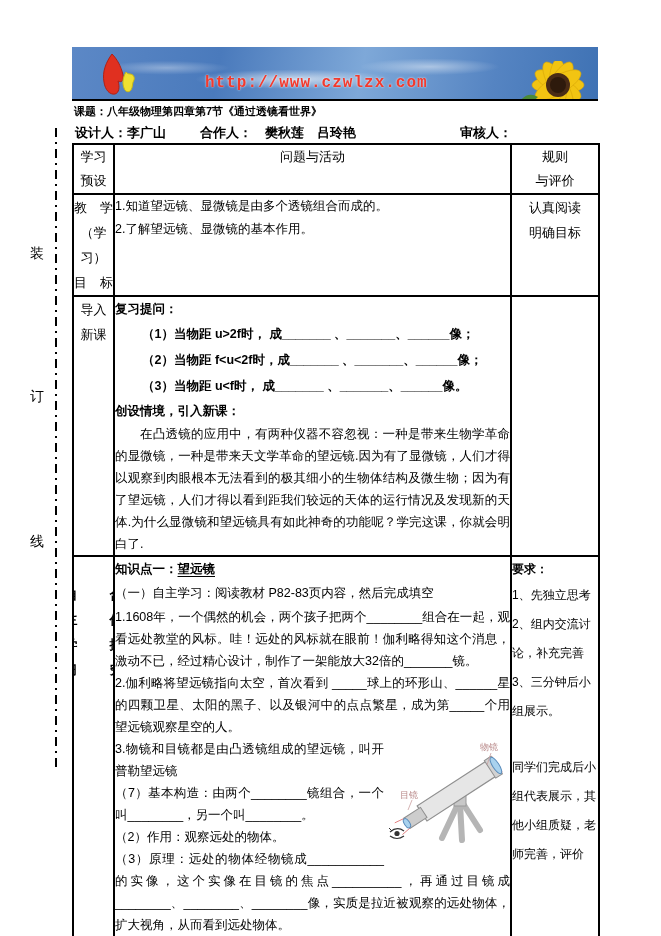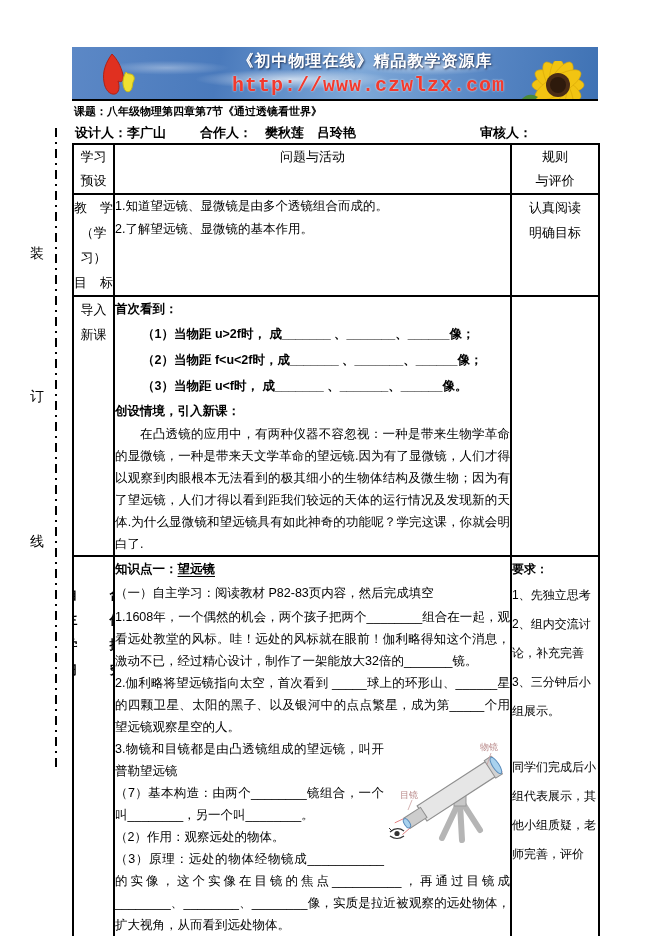--- a/index.html
+++ b/index.html
@@ -13,30 +13,30 @@
   .content{position:absolute;left:72px;top:47px;width:526px;}
   
   .banner{position:relative;height:52px;border-bottom:2px solid #000;overflow:hidden;
     background:
       radial-gradient(ellipse 140px 14px at 42% 62%, rgba(255,255,255,.65), rgba(255,255,255,0) 70%),
       radial-gradient(ellipse 100px 12px at 68% 38%, rgba(255,255,255,.45), rgba(255,255,255,0) 70%),
       radial-gradient(ellipse 90px 10px at 18% 40%, rgba(255,255,255,.35), rgba(255,255,255,0) 70%),
       linear-gradient(100deg,#5c88c6 0%,#4a7abc 28%,#7ea8d8 55%,#5584c2 80%,#3f72b4 100%);}
   .banner-title{position:absolute;left:133px;top:4px;width:320px;text-align:center;color:#fff;font-weight:bold;
     font-size:16px;letter-spacing:1px;text-shadow:1px 1px 2px rgba(20,30,60,.8);white-space:nowrap;}
-  .banner-url{position:absolute;left:133px;top:27px;width:300px;text-align:right;color:#f23a2e;font-weight:bold;
-    font-size:20px;letter-spacing:1px;font-family:"Liberation Mono",monospace;
+  .banner-url{position:absolute;left:133px;top:27px;width:300px;text-align:left;color:#f23a2e;font-weight:bold;
+    font-size:16px;letter-spacing:1px;font-family:"Liberation Mono",monospace;
     text-shadow:0 0 2px rgba(255,255,255,.9);white-space:nowrap;}
   .banner-logo{position:absolute;left:24px;top:3px;}
   .banner-sunflower{position:absolute;right:6px;top:14px;}
   
   .topic-line{height:21px;line-height:21px;font-size:11px;font-weight:bold;padding-left:2px;white-space:nowrap;}
   .people-line{position:relative;height:21px;font-size:13px;font-weight:bold;}
   .people-line span{position:absolute;top:0;line-height:21px;white-space:nowrap;}
-  .pp-designer{left:3px;}  .pp-colab-label{left:128px;} .pp-colab-names{left:193px;} .pp-reviewer{left:408px;}
+  .pp-designer{left:3px;}  .pp-colab-label{left:128px;} .pp-colab-names{left:193px;} .pp-reviewer{left:388px;}
   
   table.sheet{border-collapse:collapse;table-layout:fixed;width:526px;}
   table.sheet td{border:2px solid #000;vertical-align:top;overflow:hidden;box-sizing:border-box;padding:0;}
   td.c-label{text-align:center;vertical-align:middle;font-size:13px;line-height:25px;white-space:pre-line;margin-left:14px;}
   td.c-head{text-align:center;vertical-align:middle;font-size:13px;line-height:24px;white-space:pre-line;}
   td.c-note{text-align:center;vertical-align:middle;font-size:13px;line-height:25px;white-space:pre-line;}
   td.c-body{font-size:12.5px;line-height:22px;padding:5px 8px 0 8px;}
   .goal-item{line-height:23px;}
   .h-bold{font-weight:bold;line-height:24px;}
   .review-item{line-height:26px;padding-left:27px;white-space:nowrap;font-weight:bold;}
@@ -61,21 +61,20 @@
   <div class="binding-char" style="top:388px;">订</div>
   <div class="binding-char" style="top:533px;">线</div>
 
   <div class="content">
 
     <div class="banner">
       <svg class="banner-logo" width="46" height="50" viewBox="0 0 46 50">
         <path d="M16,4 C10,12 6,22 8,32 C9,40 14,45 19,44 C23,43 24,37 22,31 C26,33 28,30 27,25 C25,16 21,9 16,4 Z" fill="#e03020" stroke="#b02015" stroke-width="1"></path>
         <path d="M30,22 C27,27 26,33 28,38 C29,42 33,43 35,40 C37,37 36,33 38,30 C39,27 37,24 34,24 C32,24 31,23 30,22 Z" fill="#f0e030" stroke="#c8b818" stroke-width="1"></path>
       </svg>
-      <div class="banner-title">《初中物理在线》精品教学资源库</div>
       <div class="banner-url">http://www.czwlzx.com</div>
       <svg class="banner-sunflower" width="78" height="44" viewBox="0 0 78 44">
         <g transform="translate(44,24)">
           <g fill="#f2c412" stroke="#d8a608" stroke-width="0.6">
             <ellipse rx="26" ry="9" transform="rotate(0)"></ellipse>
             <ellipse rx="26" ry="9" transform="rotate(30)"></ellipse>
             <ellipse rx="26" ry="9" transform="rotate(60)"></ellipse>
             <ellipse rx="26" ry="9" transform="rotate(90)"></ellipse>
             <ellipse rx="26" ry="9" transform="rotate(120)"></ellipse>
             <ellipse rx="26" ry="9" transform="rotate(150)"></ellipse>
@@ -120,21 +119,21 @@
           <div class="goal-item">2.了解望远镜、显微镜的基本作用。</div>
         </td>
         <td class="c-note">认真阅读
 明确目标</td>
       </tr>
 
       <tr style="height:228px;">
         <td class="c-label">导入
 新课</td>
         <td class="c-body">
-          <div class="h-bold">首次看到：</div>
+          <div class="h-bold">复习提问：</div>
           <div class="review-item">（1）当物距 u&gt;2f时，  成_______ 、_______、______像；</div>
           <div class="review-item">（2）当物距 f&lt;u&lt;2f时，成_______ 、_______、______像；</div>
           <div class="review-item">（3）当物距 u&lt;f时，  成_______ 、_______、______像。</div>
           <div class="h-bold">创设情境，引入新课：</div>
           <p class="scene-para">在凸透镜的应用中，有两种仪器不容忽视：一种是带来生物学革命的显微镜，一种是带来天文学革命的望远镜.因为有了显微镜，人们才得以观察到肉眼根本无法看到的极其细小的生物体结构及微生物；因为有了望远镜，人们才得以看到距我们较远的天体的运行情况及发现新的天体.为什么显微镜和望远镜具有如此神奇的功能呢？学完这课，你就会明白了.</p>
         </td>
         <td class="c-note"></td>
       </tr>
 
       <tr style="height:365px;">

